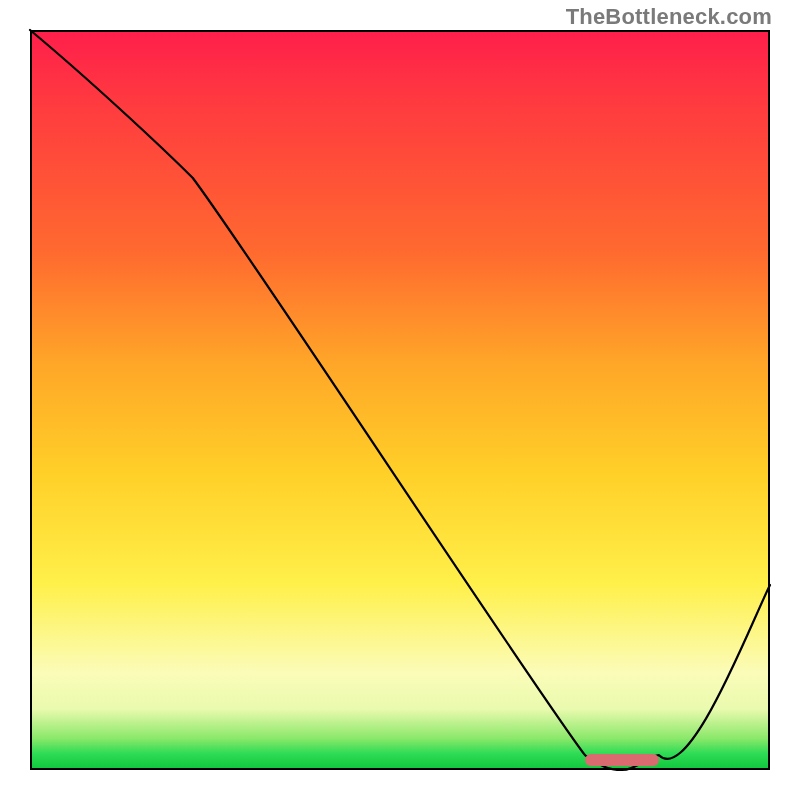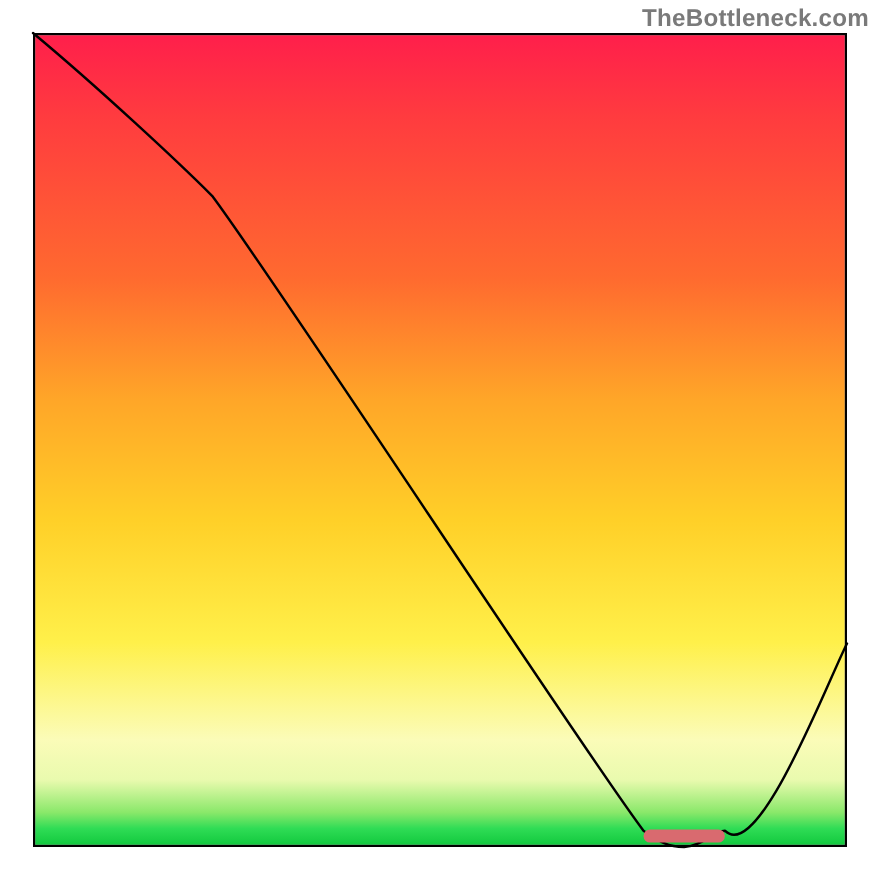--- a/index.html
+++ b/index.html
@@ -11,21 +11,21 @@
     font-family: Arial, Helvetica, sans-serif;
   }
   .container {
     position: relative;
     width: 800px;
     height: 800px;
   }
   .watermark {
     position: absolute;
     top: 4px;
-    right: 10px;
+    right: 28px;
     color: #7a7a7a;
     font-size: 22px;
     font-weight: bold;
     letter-spacing: 0.2px;
     z-index: 10;
   }
   .plot-area {
     position: absolute;
     left: 30px;
     top: 30px;

